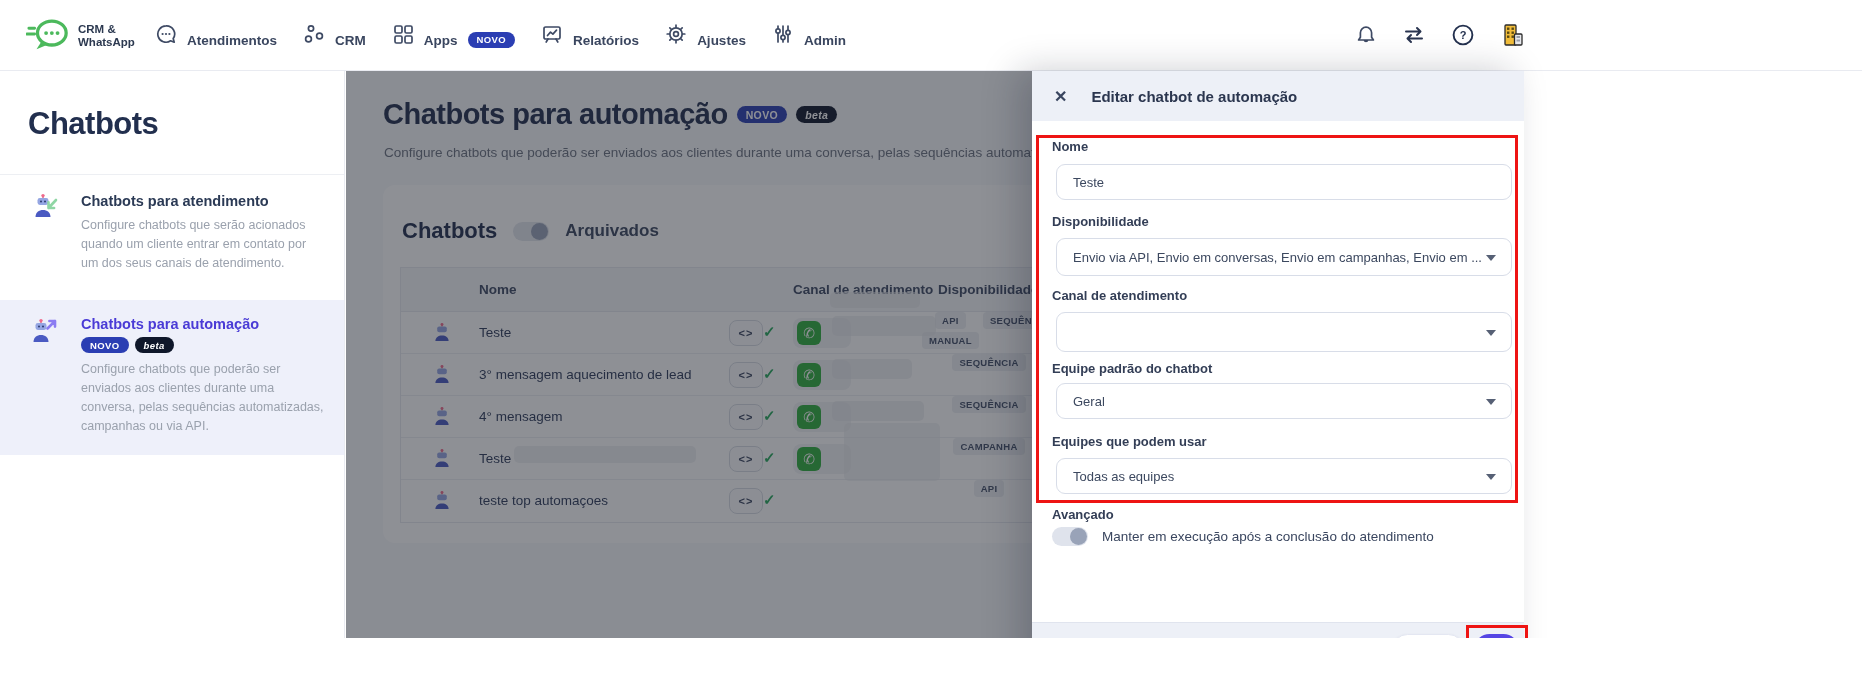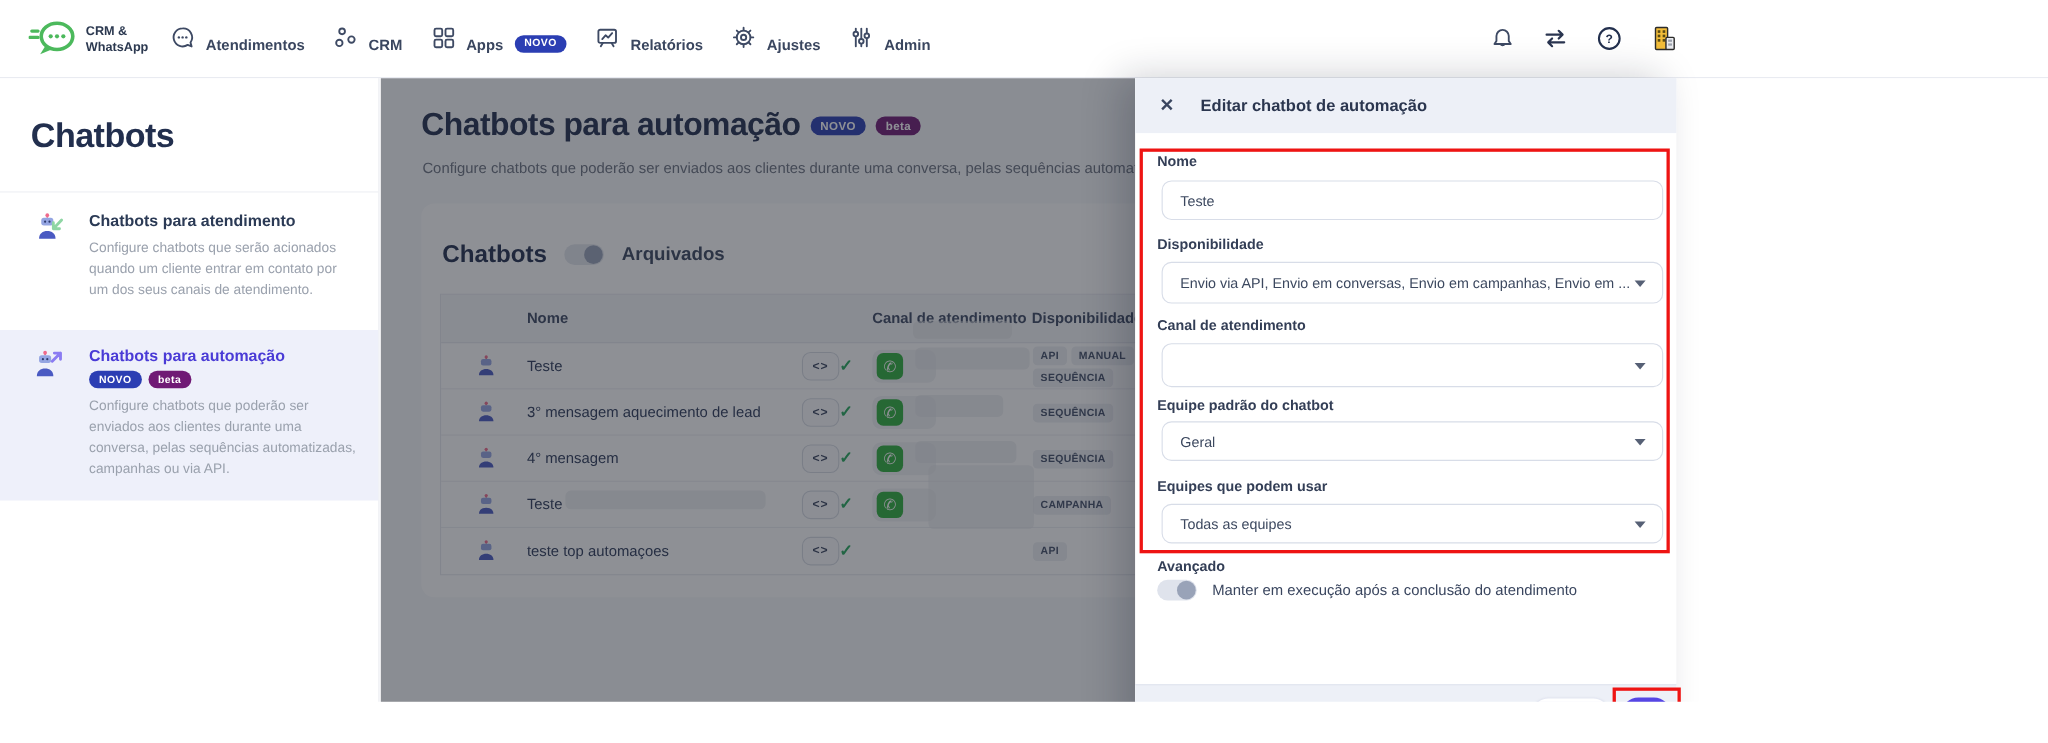--- a/index.html
+++ b/index.html
@@ -10,21 +10,21 @@
   
   .navbar { position:absolute; top:0; left:0; width:100%; height:71px; background:#fff;
             border-bottom:1px solid #e9ebf1; z-index:6; }
   .logo { position:absolute; left:26px; top:14px; display:flex; align-items:center; gap:8px; }
   .logo-text { font-size:11.5px; font-weight:700; color:#2c3950; line-height:1.15; }
   .nav-menu { position:absolute; left:155px; top:0; height:70px; display:flex; align-items:center; gap:26px; }
   .nav-item { display:flex; align-items:flex-end; gap:10px; font-size:13.5px; font-weight:600; color:#3a465f; cursor:pointer; }
   .pill { display:inline-block; border-radius:10px; padding:2.5px 9px; font-size:9.5px; font-weight:700;
           color:#fff; letter-spacing:.4px; }
   .pill-novo { background:#2b3eb3; }
-  .pill-beta { background:#701a75; }
+  .pill-beta { background:#0f172a;font-style:italic; }
   .nav-right { position:absolute; left:1355px; top:0; height:70px; display:flex; align-items:center; gap:25px; }
   .nav-right > div { cursor:pointer; display:flex; align-items:center; }
 
   
   .sidebar { position:absolute; top:71px; left:0; width:345px; height:604px; background:#fff;
              border-right:1px solid #e9ebf1; z-index:5; }
   .sidebar-title { margin:35px 0 0 28px; font-size:31px; font-weight:700; color:#222f4e; letter-spacing:-.5px; }
   .sidebar-divider { margin-top:32px; border-top:1px solid #edeff3; }
   .side-item { display:flex; gap:23px; padding:18px 20px 16px 28px; cursor:pointer; }
   .side-item.selected { background:#eef0fa; margin-top:12px; padding-top:16px; padding-bottom:20px; }
@@ -57,21 +57,21 @@
   .cell-name { position:absolute; left:78px; top:13px; font-size:13.5px; color:#2e3b5a; }
   .cell-code { position:absolute; left:328px; top:8px; width:34px; height:26px; border:1px solid #d7dbe3;
                border-radius:8px; background:#fbfbfd; font-size:11px; font-weight:700; color:#39445e;
                display:flex; align-items:center; justify-content:center; letter-spacing:1px; cursor:pointer; }
   .cell-check { position:absolute; left:362px; top:11px; font-size:15px; font-weight:700; color:#26a95c; }
   .cell-wa { position:absolute; left:392px; top:6px; width:58px; height:30px; background:#f1f2f5;
              border-radius:8px; display:flex; align-items:center; padding-left:4px; }
   .wa-sq { width:24px; height:24px; border-radius:6px; background:#2fae3c; color:#fff; font-size:14px;
            display:flex; align-items:center; justify-content:center; }
   .cell-badges { position:absolute; left:538px; top:0; width:100px; height:42px; display:flex; flex-wrap:wrap;
-                 gap:3px 4px; align-content:center; align-items:center; }
+                 gap:3px 4px; align-content:center; align-items:center;flex-direction:column; }
   .chip { background:#eceef2; border-radius:4px; padding:3px 7px; font-size:9.5px; font-weight:700;
           color:#434f68; letter-spacing:.3px; white-space:nowrap; }
   .redact { position:absolute; background:#e4e6ea; opacity:.6; border-radius:5px; z-index:2; }
 
   
   .drawer { position:absolute; left:1032px; top:71px; width:492px; height:604px; background:#fff;
             box-shadow:-14px 0 34px rgba(20,25,40,.22); z-index:10; }
   .drawer-head { height:50px; background:#edf0f7; display:flex; align-items:center; padding:0 22px; gap:24px; }
   .drawer-close { font-size:16px; font-weight:700; color:#39455f; cursor:pointer; }
   .drawer-title { font-size:15px; font-weight:700; color:#2b364f; }

